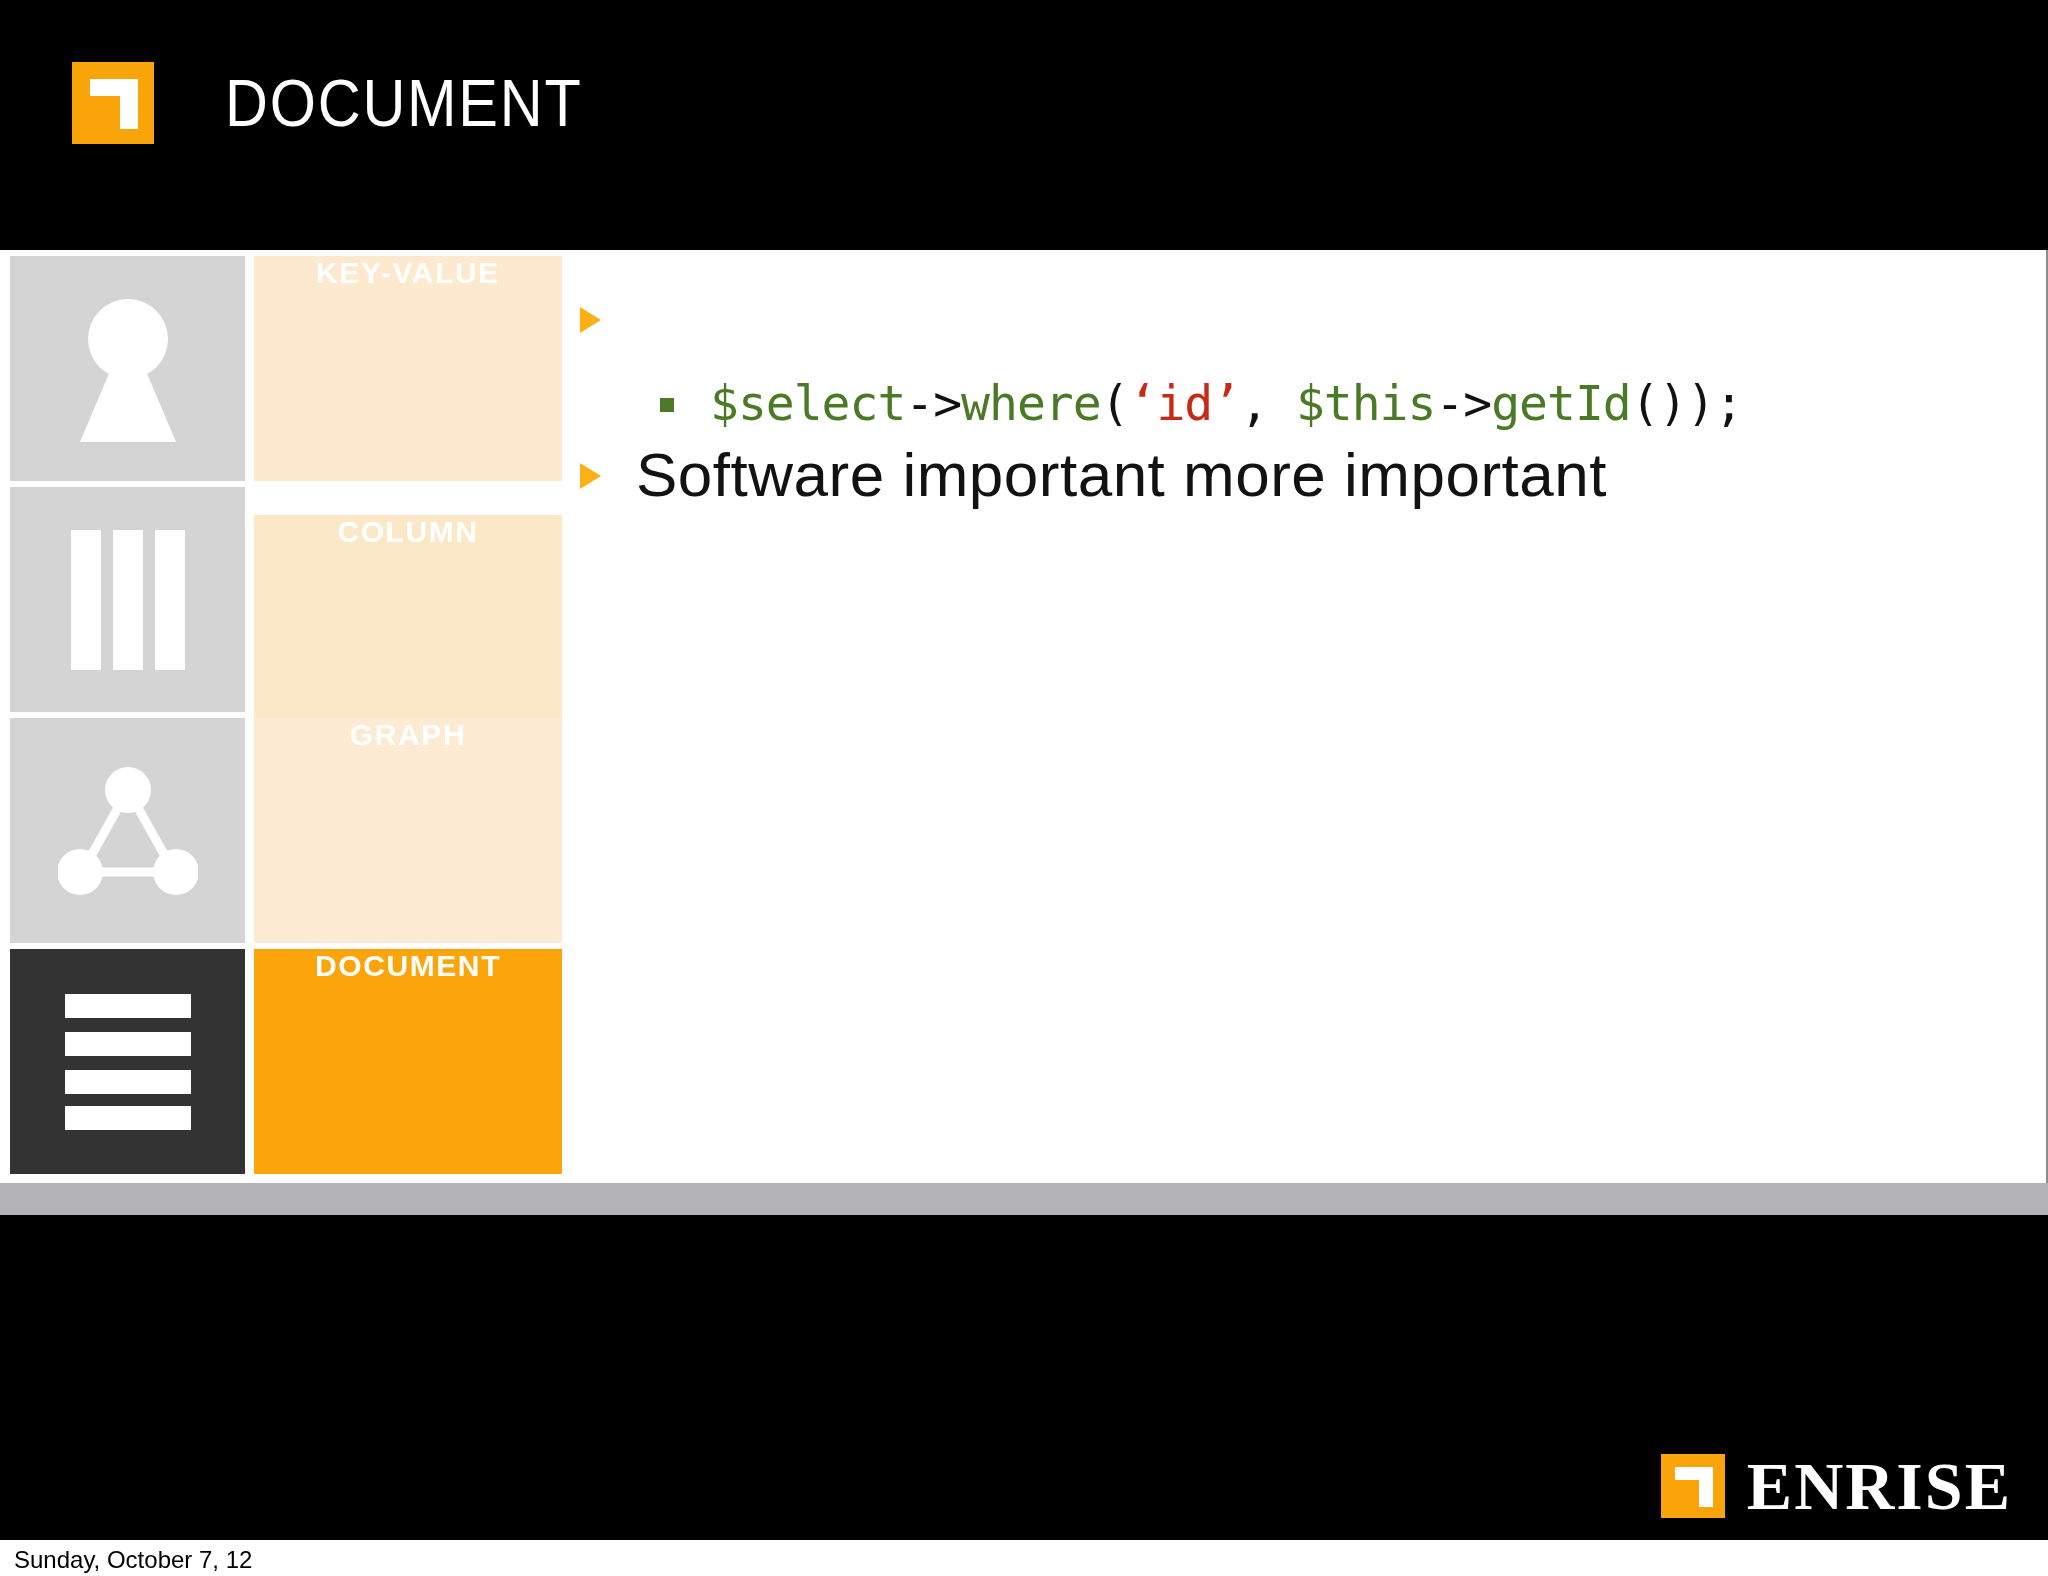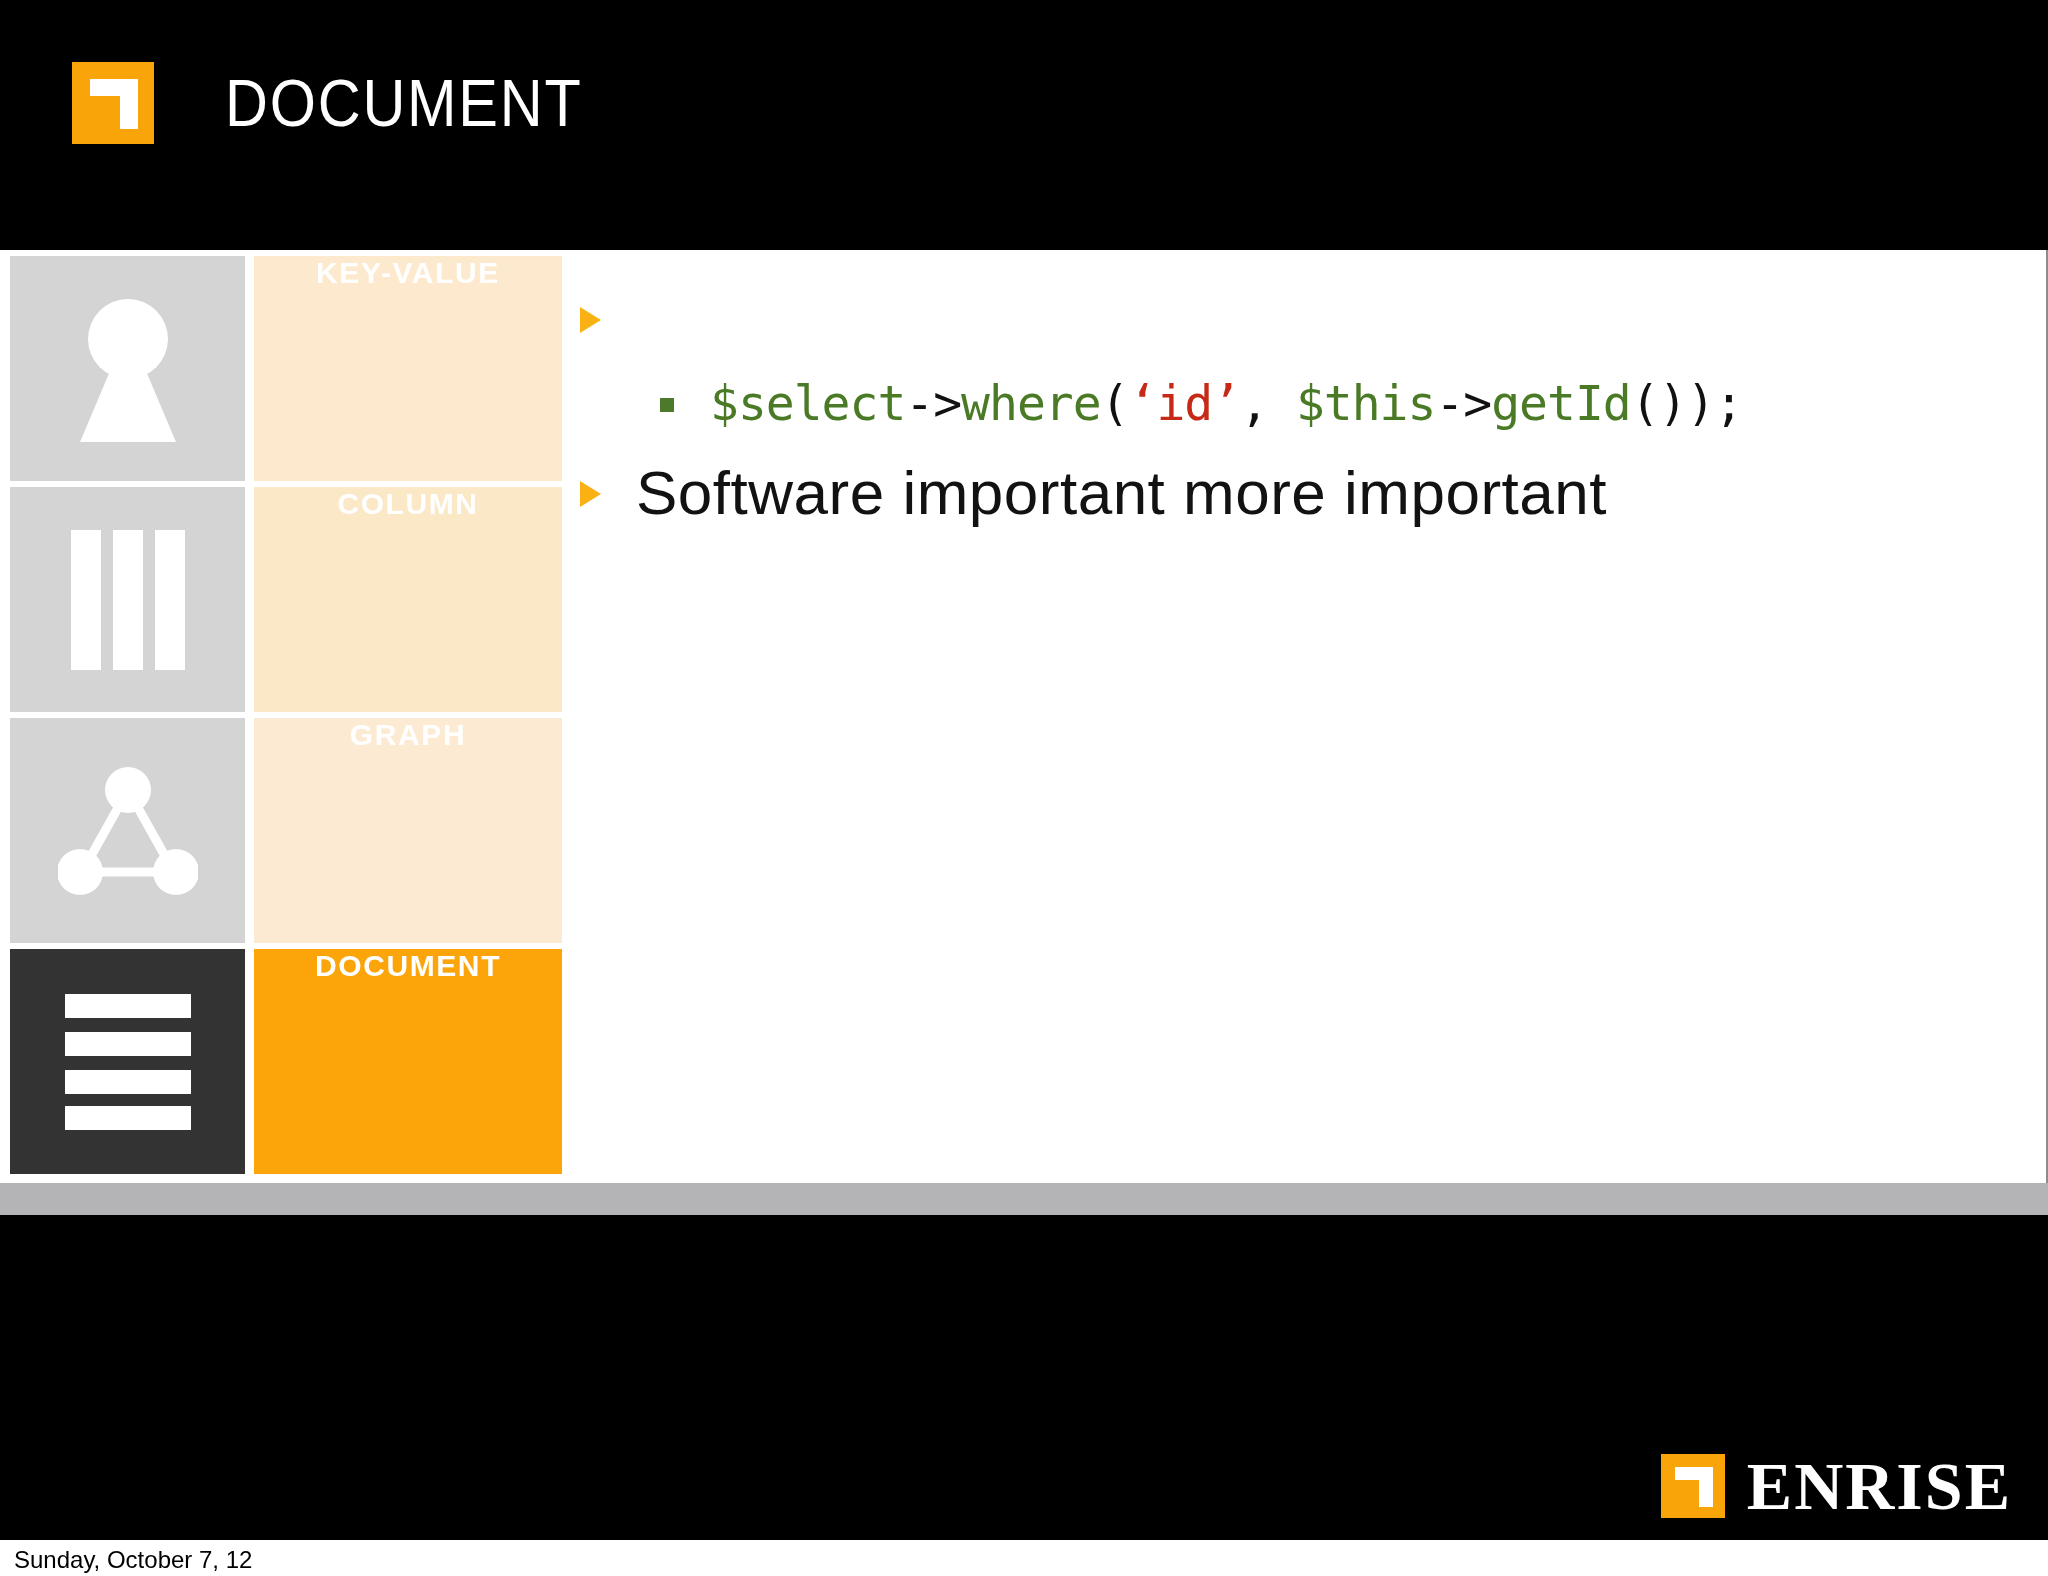--- a/index.html
+++ b/index.html
@@ -103,21 +103,21 @@
     position: absolute;
     left: 244px; top: 0;
     width: 308px;
     height: 225px;
     background: #fceacb;
     display: flex;
     align-items: flex-start;
     justify-content: center;
   }
   .nav-row.r0 .nav-label-cell { background: #fdeace; }
-  .nav-row.r1 .nav-label-cell { background: #fbe8c6; }
+  .nav-row.r1 .nav-label-cell { background: #fbe8c6; margin-top: 28px; }
   .nav-row.r2 .nav-label-cell { background: #fcebd2; }
   .nav-label-cell.active { background: #fca50b; }
 
   .nav-label {
     font-family: "Liberation Sans Narrow", "Liberation Sans", sans-serif;
     font-size: 30px;
     font-weight: bold;
     letter-spacing: 1.6px;
     color: #ffffff;
     text-align: center;
@@ -162,21 +162,20 @@
     color: #121212;
     font-weight: 400;
     white-space: nowrap;
     letter-spacing: 0.5px;
   }
 
   .subbullet {
     position: relative;
     padding-left: 130px;
     margin-top: 6px;
-    margin-bottom: 18px;
     min-height: 66px;
   }
   .subbullet .sq {
     position: absolute;
     left: 80px;
     top: 28px;
     width: 14px; height: 14px;
     background: #4d7a2a;
   }
   .code {

